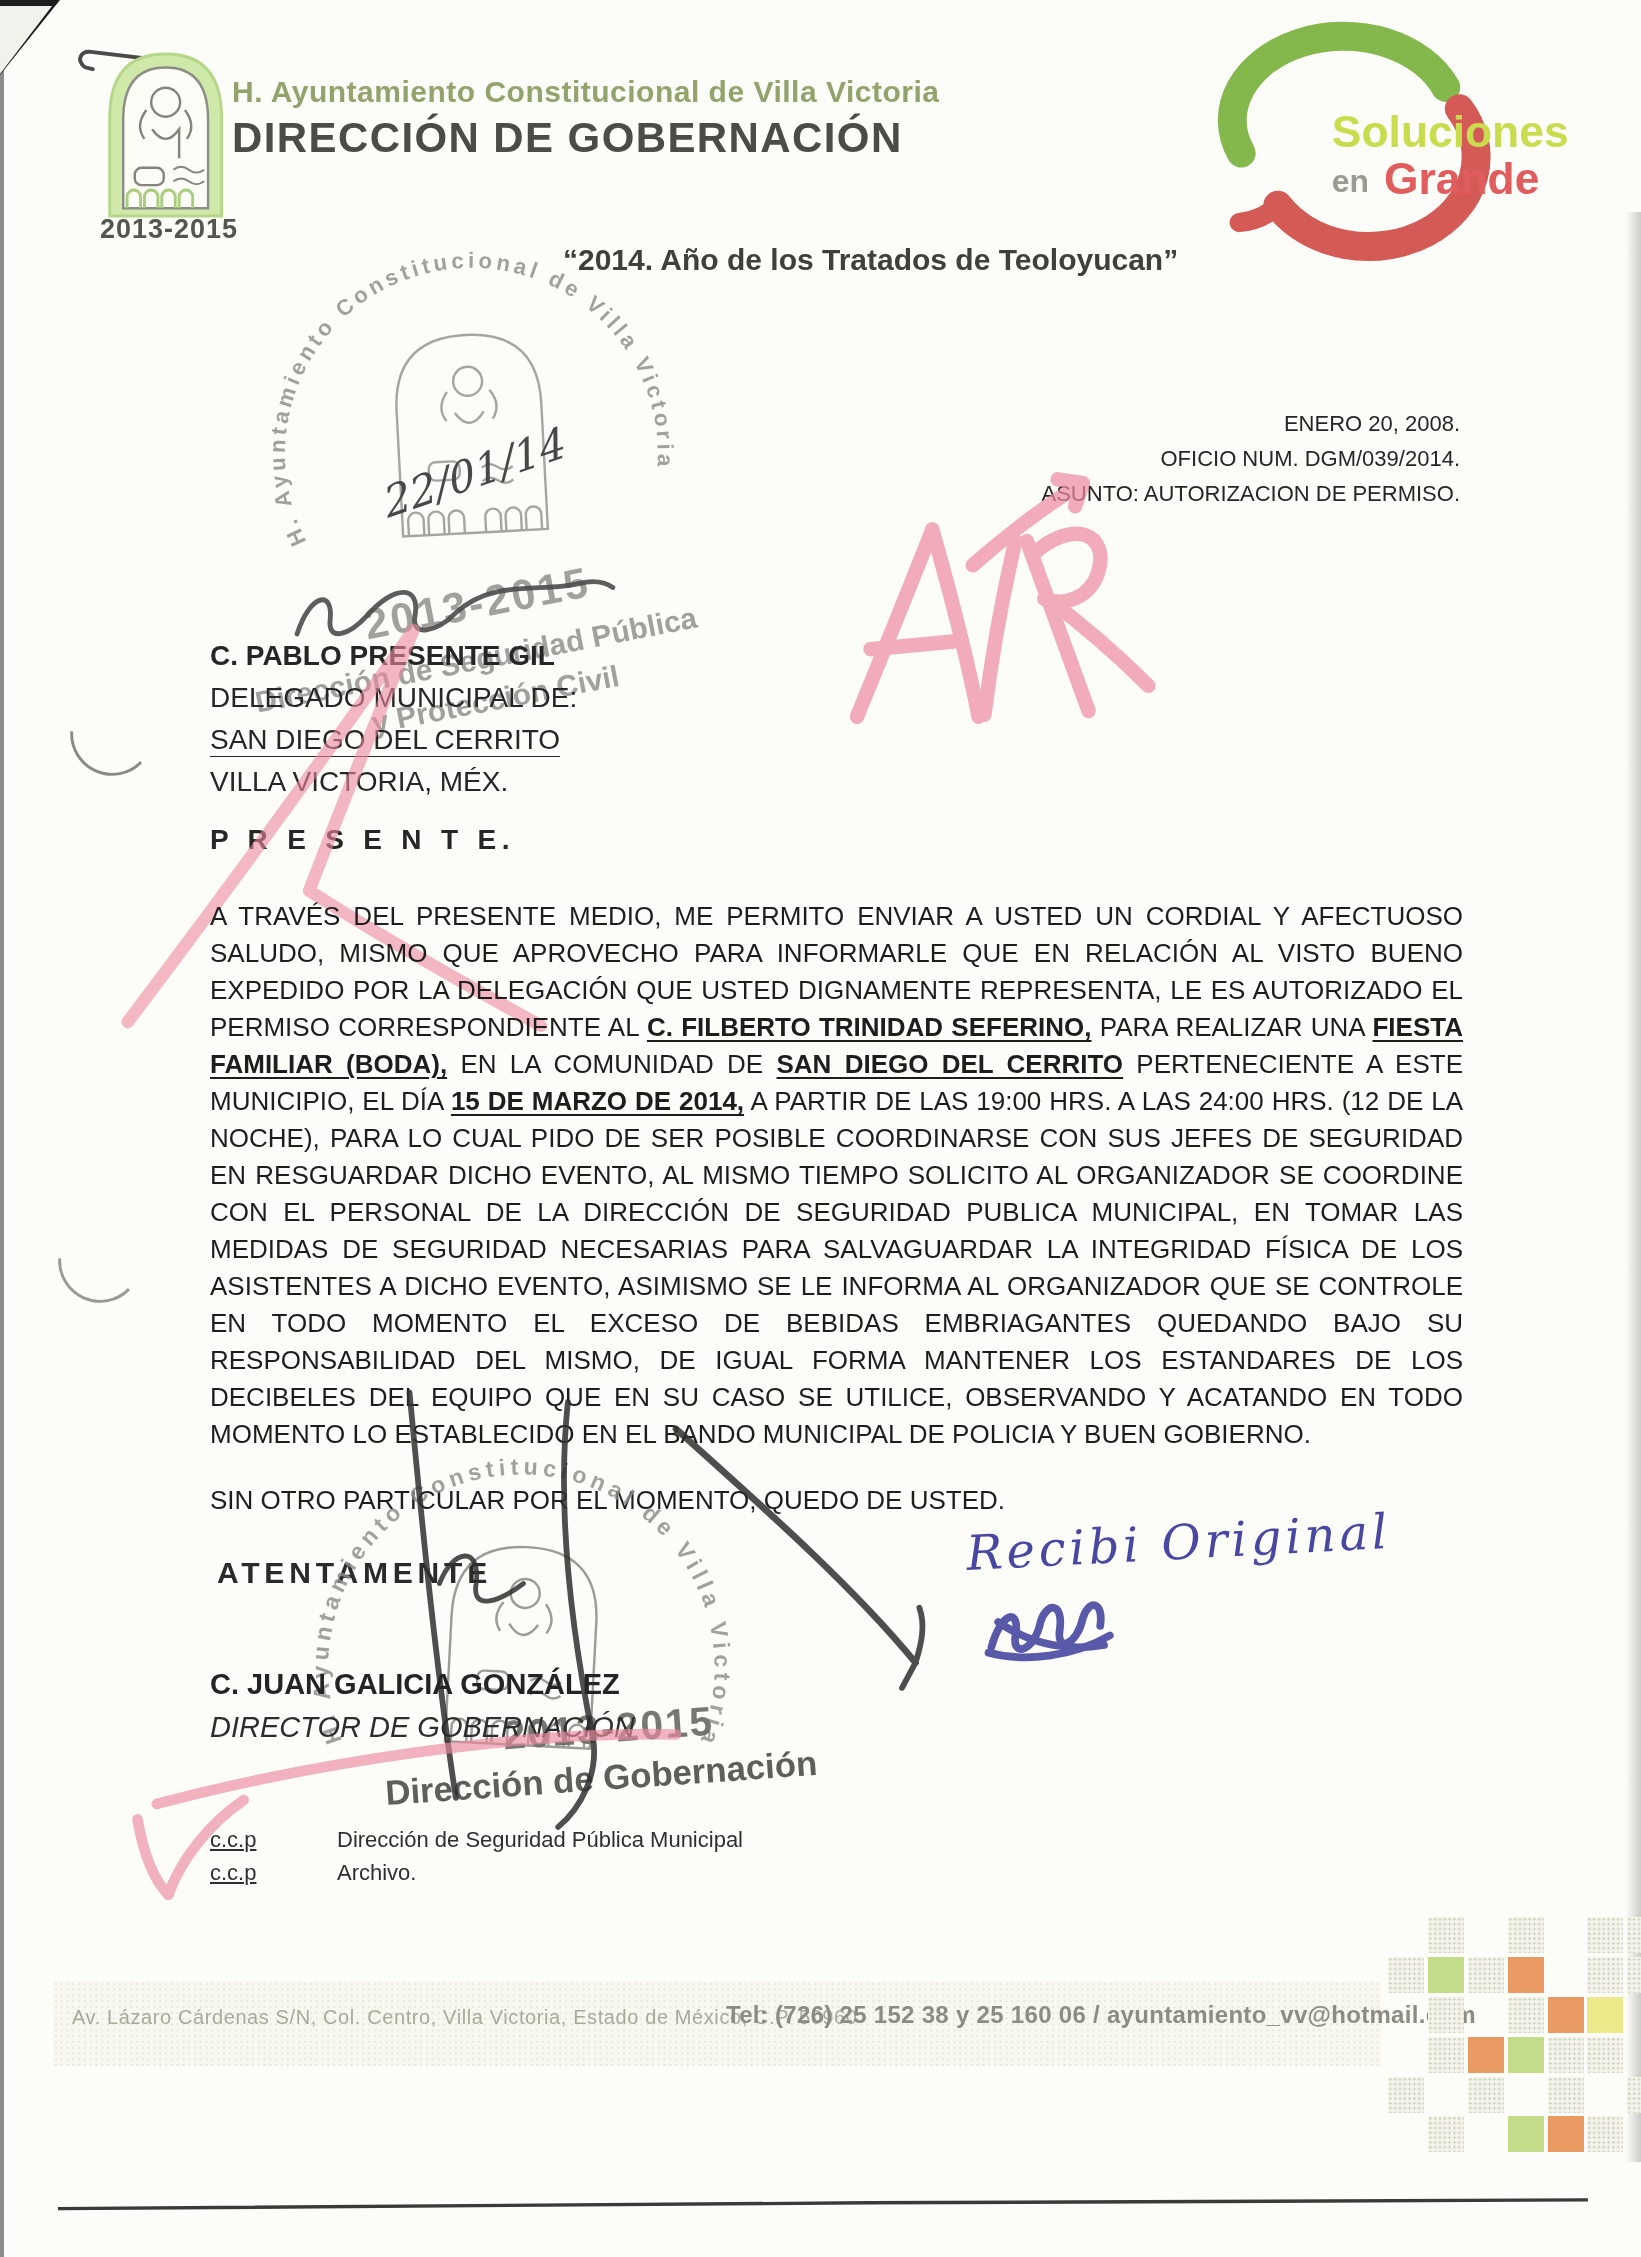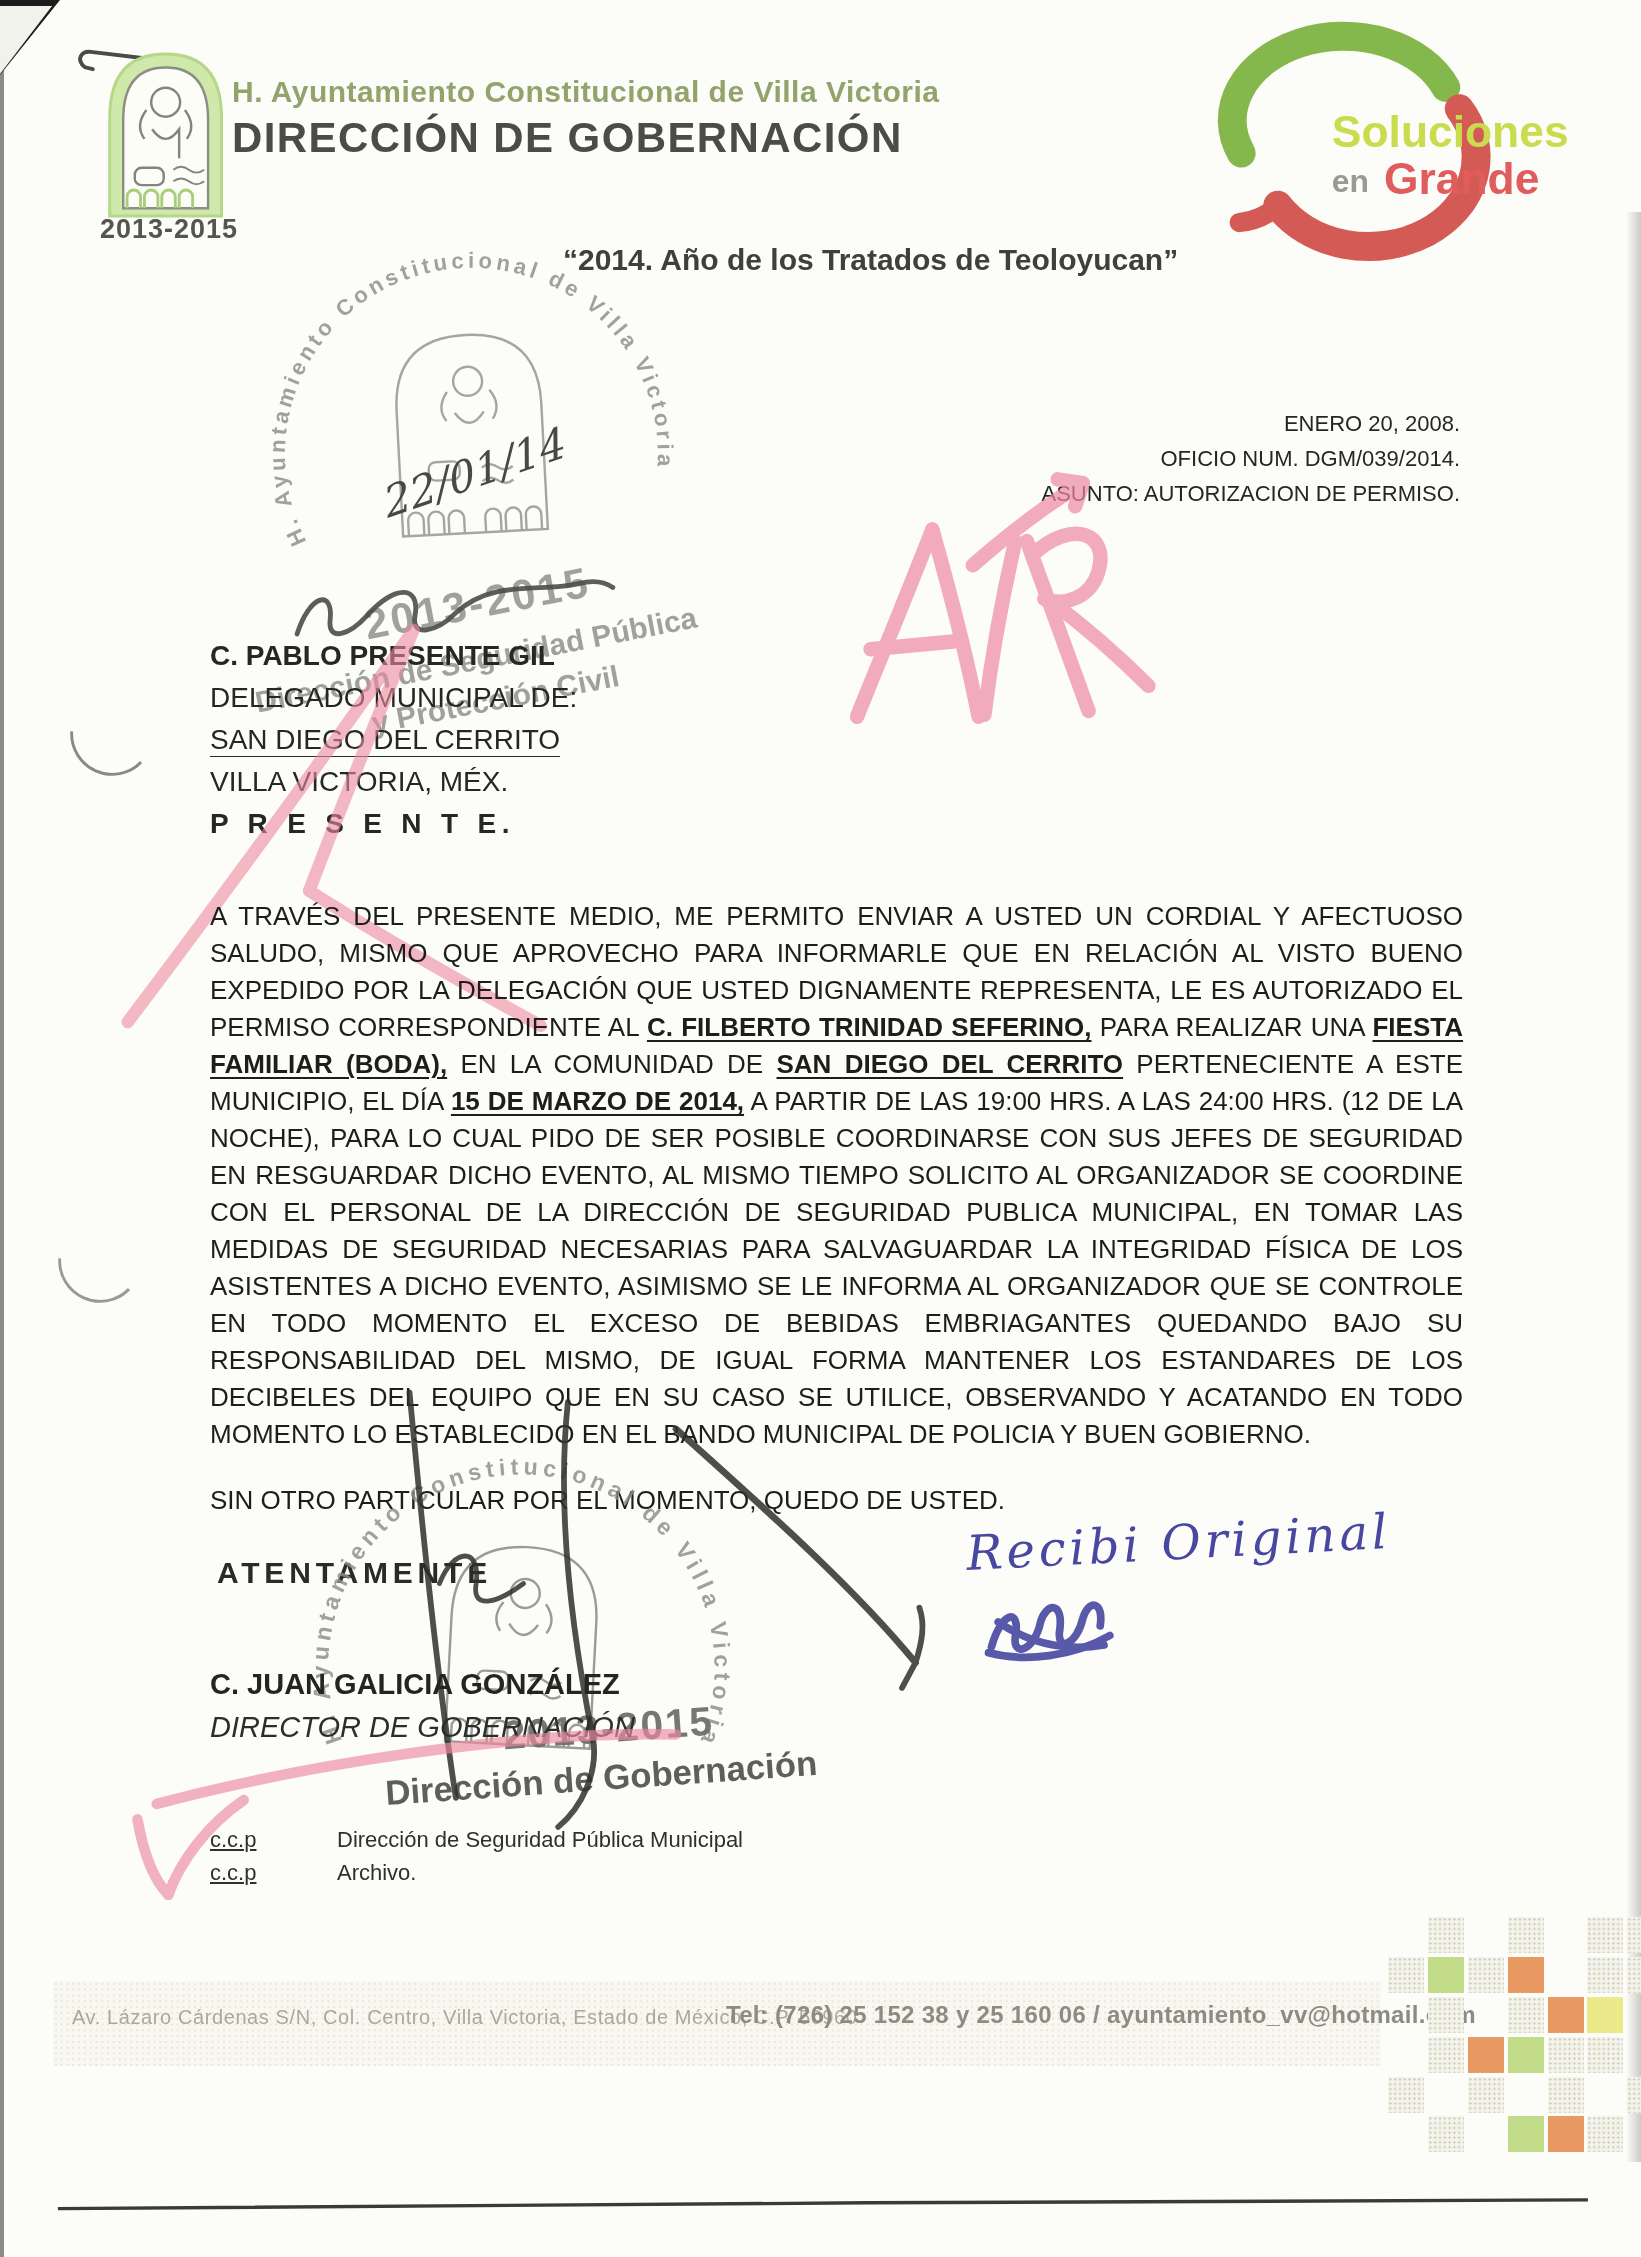--- a/index.html
+++ b/index.html
@@ -23,21 +23,21 @@
       color:var(--title-dark);letter-spacing:1.4px;}
   .term{position:absolute;left:100px;top:214px;font-size:27px;font-weight:700;
       color:#55554f;letter-spacing:1px;}
   .quote{position:absolute;left:563px;top:243px;font-size:30px;font-weight:700;color:#3f3f3c;}
   .meta{position:absolute;right:181px;top:406px;text-align:right;font-size:22px;
       line-height:35px;color:#262624;}
   
   .recipient{position:absolute;left:210px;top:635px;font-size:28px;line-height:42px;color:#262624;}
   .recipient .bold{font-weight:700;}
   .recipient .ul{border-bottom:1.9px solid #2a2a2a;display:inline-block;line-height:33px;}
-  .recipient .spaced{font-weight:700;letter-spacing:5.8px;}
+  .recipient .spaced{font-weight:700;letter-spacing:5.8px;margin-top:16px;}
   
   .body-par{position:absolute;left:210px;top:898px;width:1253px;font-size:26px;
       line-height:37px;text-align:justify;color:#1d1d1d;}
   .body-par .b{font-weight:700;}
   .body-par .u{text-decoration:underline;text-decoration-thickness:1.9px;text-underline-offset:3.9px;}
   .farewell{position:absolute;left:210px;top:1485px;font-size:26px;color:#1d1d1d;}
   .attn{position:absolute;left:217px;top:1556px;font-size:30px;font-weight:700;
       letter-spacing:4.8px;color:#2a2a28;}
   .signer-name{position:absolute;left:210px;top:1668px;font-size:29px;font-weight:700;color:#242422;}
   .signer-title{position:absolute;left:210px;top:1711px;font-size:29px;font-style:italic;color:#2d2d2b;}

